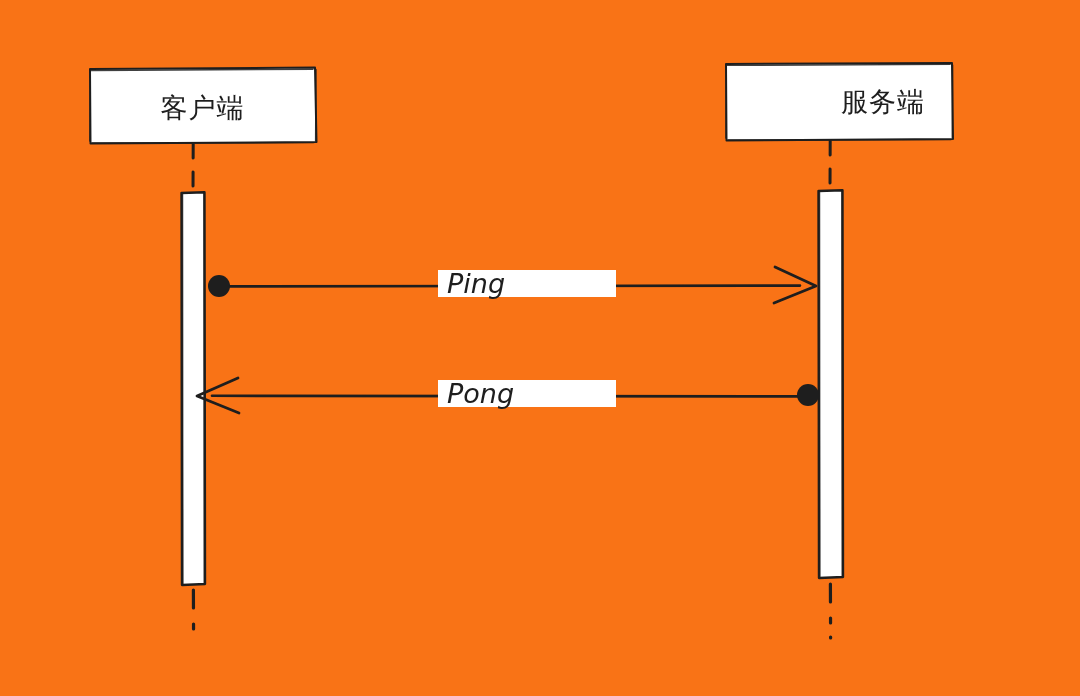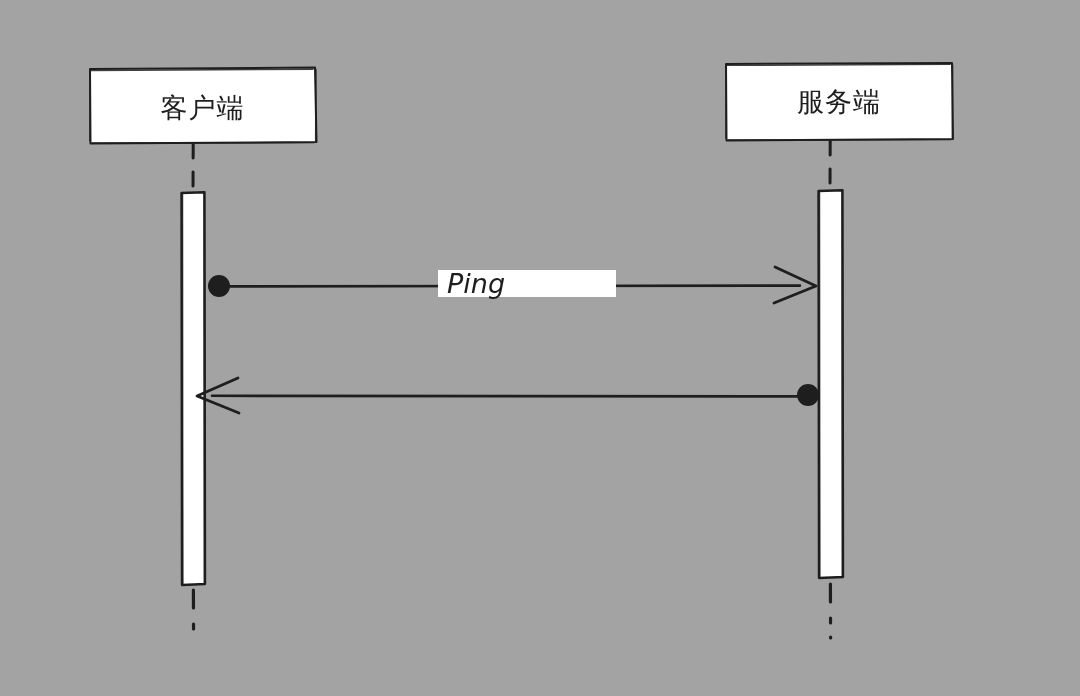--- a/index.html
+++ b/index.html
@@ -10,21 +10,21 @@
   body {
     width: 1080px;
     height: 696px;
     overflow: hidden;
     font-family: "DejaVu Sans", sans-serif;
   }
   #canvas {
     position: relative;
     width: 1080px;
     height: 696px;
-    background: #a3a3a3;
+    background: #f97316;
   }
   #diagram-svg {
     position: absolute;
     left: 0;
     top: 0;
     width: 1080px;
     height: 696px;
   }
   .participant-label {
     position: absolute;
@@ -93,18 +93,19 @@
       <path d="M805,396.4 L212,395.8" fill="none" stroke="#1e1e1e" stroke-width="2.6" stroke-linecap="round"></path>
 
       <circle cx="808" cy="395" r="11" fill="#1e1e1e"></circle>
 
       <path d="M238,378 L197,396 L239,413" fill="none" stroke="#1e1e1e" stroke-width="2.8" stroke-linecap="round" stroke-linejoin="round"></path>
     </g>
   </svg>
 
   <div class="participant-label" style="left:89px; top:94px; width:227px;">客户端</div>
 
-  <div class="participant-label" style="left:725px; top:88px; width:228px;">服务端</div>
+  <div class="participant-label" style="left:725px; top:88px; width:228px;padding-left:44px;">服务端</div>
 
   <div class="message-label" style="left:438px; top:270px; width:160px;">Ping</div>
 
+  <div class="message-label" style="left:438px; top:380px; width:160px;">Pong</div>
 
 </div>
 
 </body></html>

